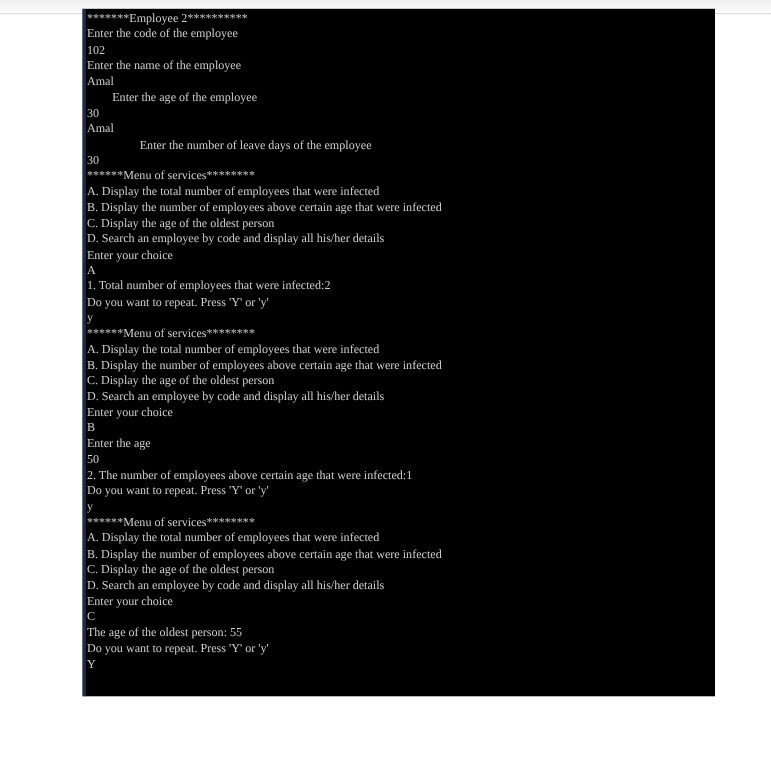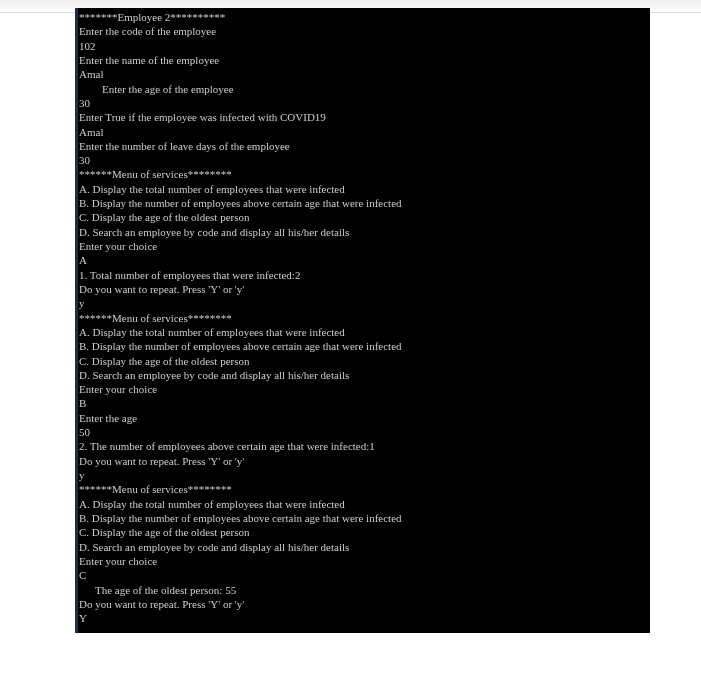--- a/index.html
+++ b/index.html
@@ -77,23 +77,22 @@
 <div id="console-window" style="background: rgb(0, 0, 0);">
   <div id="console-left-gutter" style="background: rgb(28, 47, 74);"></div>
   <div id="console-body">
       <div class="console-line" style="color: rgb(204, 204, 204);">*******Employee 2**********</div>
       <div class="console-line" style="color: rgb(204, 204, 204);">Enter the code of the employee</div>
       <div class="console-line" style="color: rgb(204, 204, 204);">102</div>
       <div class="console-line" style="color: rgb(204, 204, 204);">Enter the name of the employee</div>
       <div class="console-line" style="color: rgb(204, 204, 204);">Amal</div>
       <div class="console-line" style="color: rgb(204, 204, 204); padding-left: 24px;">Enter the age of the employee</div>
       <div class="console-line" style="color: rgb(204, 204, 204);">30</div>
-      <div class="console-line" style="color: rgb(204, 204, 204);">Enter True if the employee was infected with COVID19</div>
       <div class="console-line" style="color: rgb(204, 204, 204);">Amal</div>
-      <div class="console-line" style="color: rgb(204, 204, 204);">Enter the number of leave days of the employee</div>
+      <div class="console-line" style="color: rgb(204, 204, 204); margin-left: 48px;">Enter the number of leave days of the employee</div>
       <div class="console-line" style="color: rgb(204, 204, 204);">30</div>
       <div class="console-line" style="color: rgb(204, 204, 204);">******Menu of services********</div>
       <div class="console-line" style="color: rgb(204, 204, 204);">A. Display the total number of employees that were infected</div>
       <div class="console-line" style="color: rgb(204, 204, 204);">B. Display the number of employees above certain age that were infected</div>
       <div class="console-line" style="color: rgb(204, 204, 204);">C. Display the age of the oldest person</div>
       <div class="console-line" style="color: rgb(204, 204, 204);">D. Search an employee by code and display all his/her details</div>
       <div class="console-line" style="color: rgb(204, 204, 204);">Enter your choice</div>
       <div class="console-line" style="color: rgb(204, 204, 204);">A</div>
       <div class="console-line" style="color: rgb(204, 204, 204);">1. Total number of employees that were infected:2</div>
       <div class="console-line" style="color: rgb(204, 204, 204);">Do you want to repeat. Press 'Y' or 'y'</div>
@@ -110,17 +109,17 @@
       <div class="console-line" style="color: rgb(204, 204, 204);">2. The number of employees above certain age that were infected:1</div>
       <div class="console-line" style="color: rgb(204, 204, 204);">Do you want to repeat. Press 'Y' or 'y'</div>
       <div class="console-line" style="color: rgb(204, 204, 204);">y</div>
       <div class="console-line" style="color: rgb(204, 204, 204);">******Menu of services********</div>
       <div class="console-line" style="color: rgb(204, 204, 204);">A. Display the total number of employees that were infected</div>
       <div class="console-line" style="color: rgb(204, 204, 204);">B. Display the number of employees above certain age that were infected</div>
       <div class="console-line" style="color: rgb(204, 204, 204);">C. Display the age of the oldest person</div>
       <div class="console-line" style="color: rgb(204, 204, 204);">D. Search an employee by code and display all his/her details</div>
       <div class="console-line" style="color: rgb(204, 204, 204);">Enter your choice</div>
       <div class="console-line" style="color: rgb(204, 204, 204);">C</div>
-      <div class="console-line" style="color: rgb(204, 204, 204); margin-left: 16px;">The age of the oldest person: 55</div>
+      <div class="console-line" style="color: rgb(204, 204, 204);">The age of the oldest person: 55</div>
       <div class="console-line" style="color: rgb(204, 204, 204);">Do you want to repeat. Press 'Y' or 'y'</div>
       <div class="console-line" style="color: rgb(204, 204, 204);">Y</div>
     </div>
 </div>
 
 </body></html>

